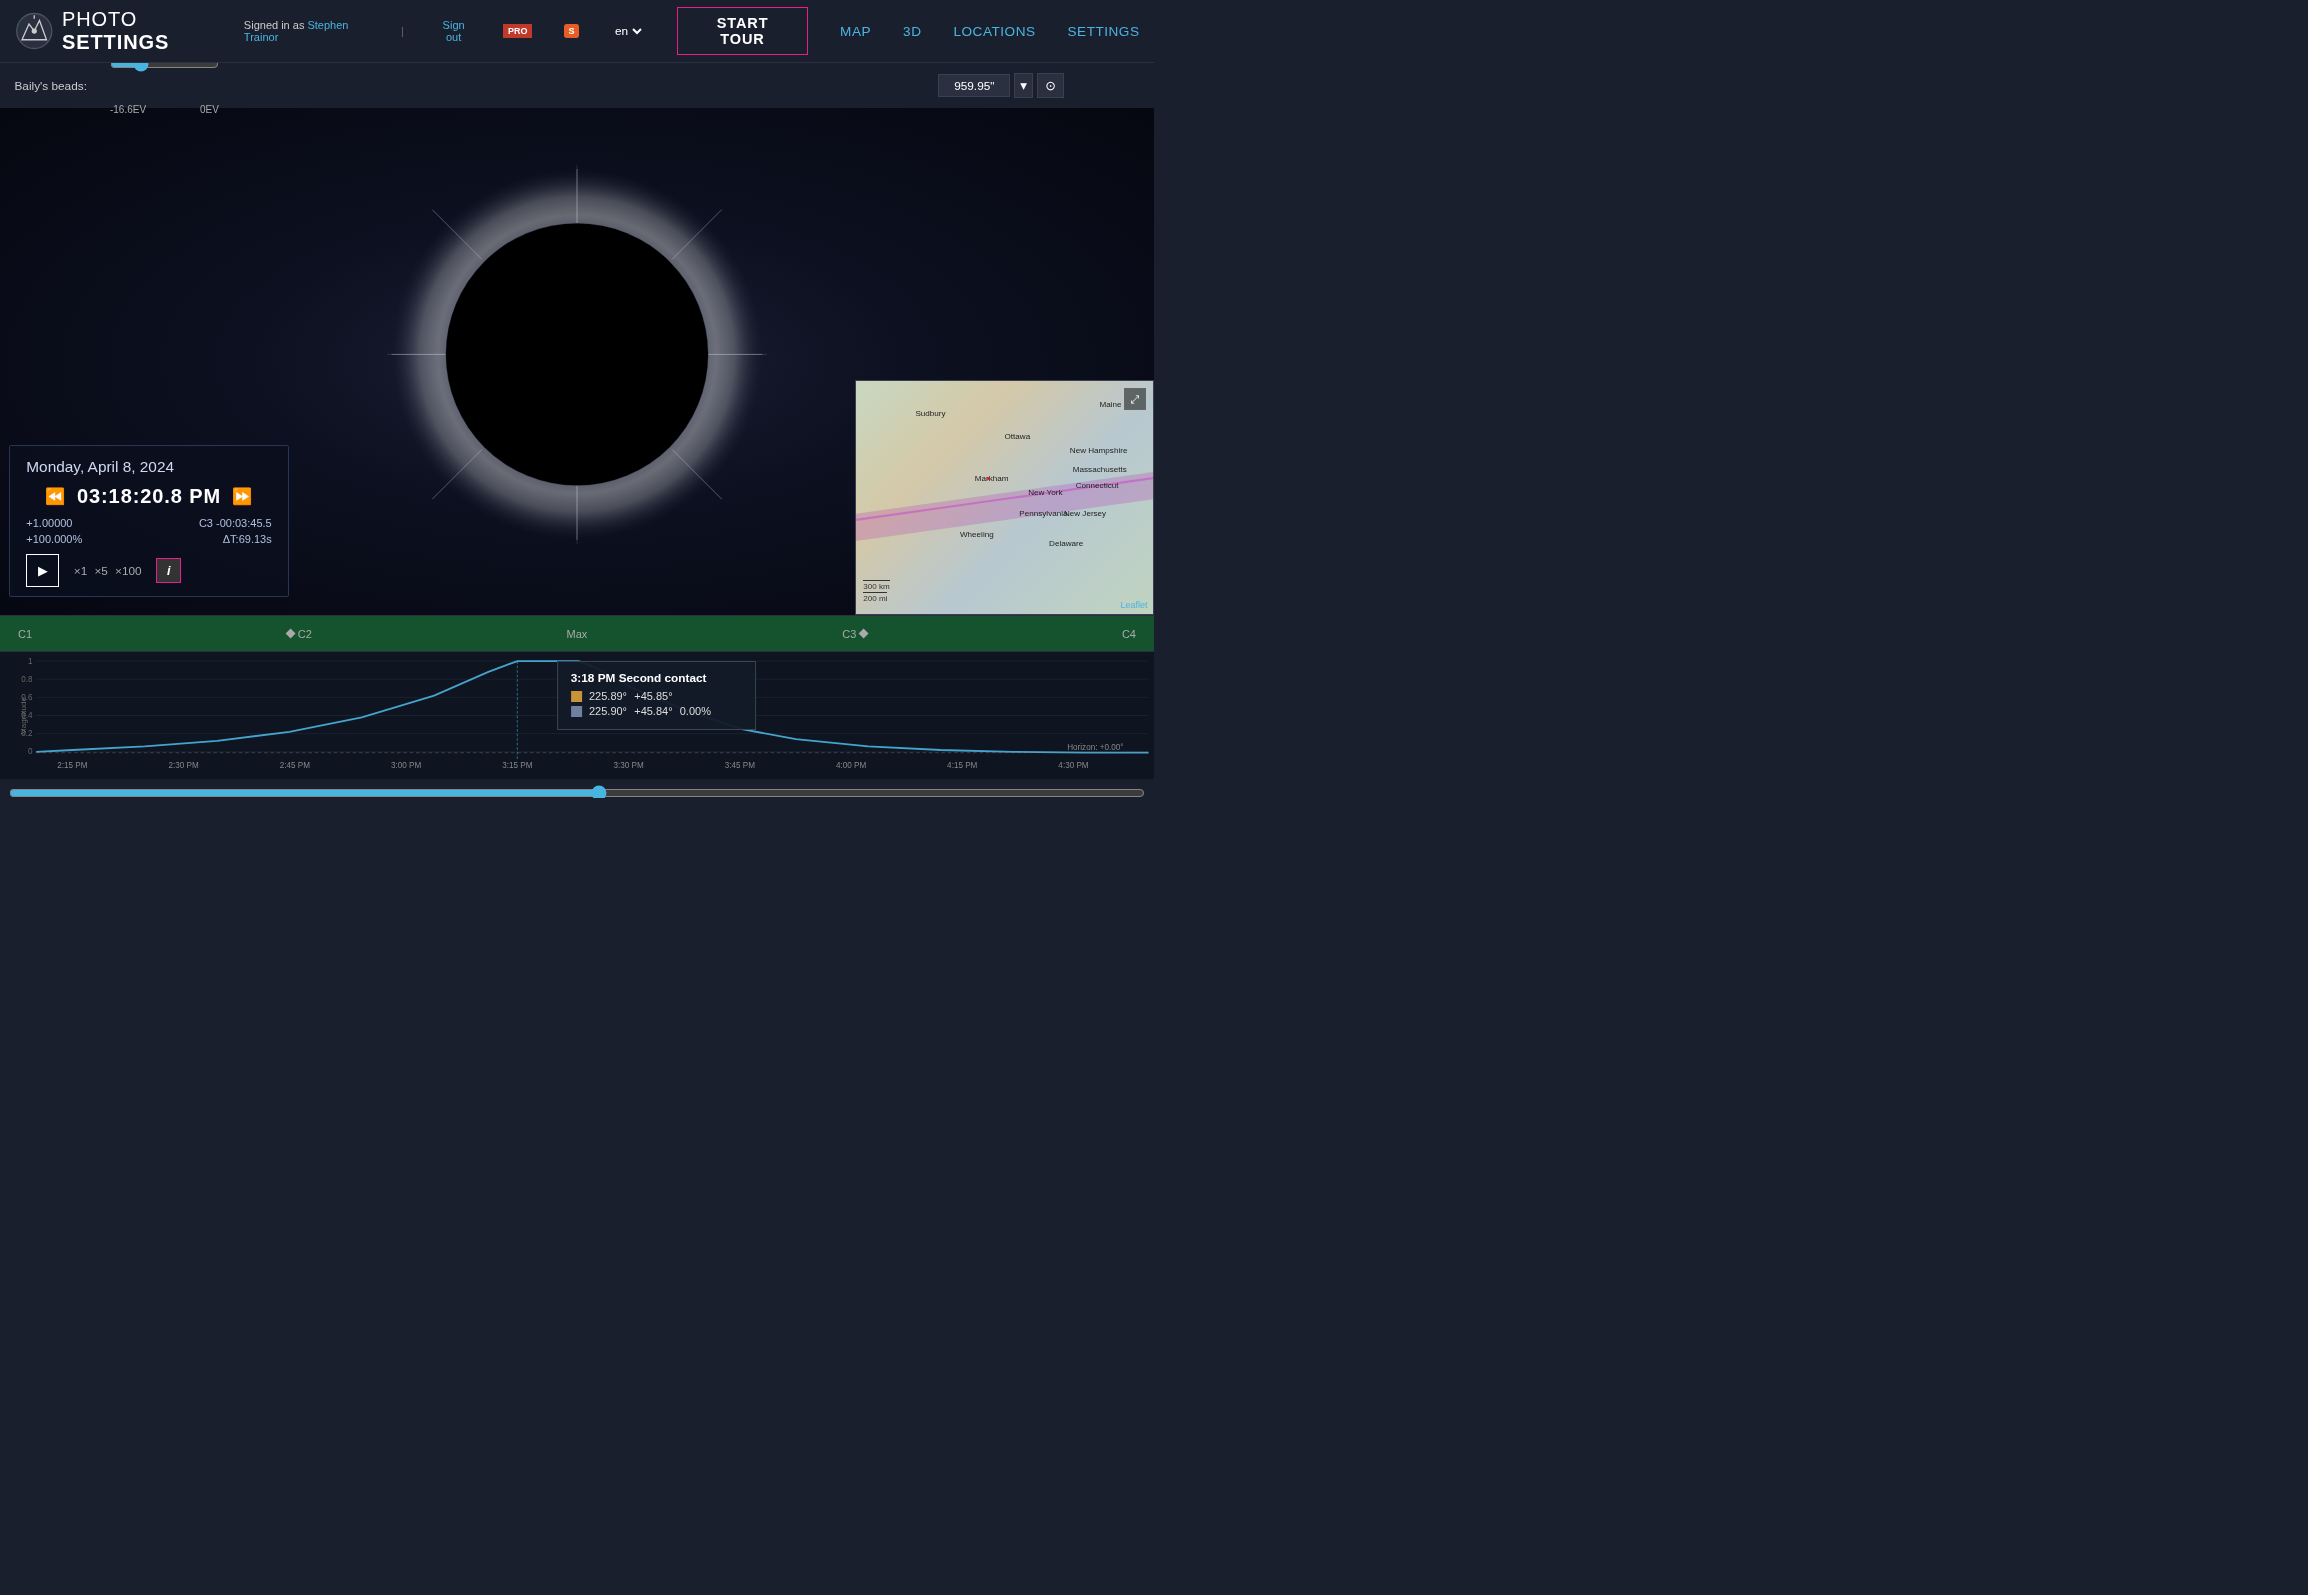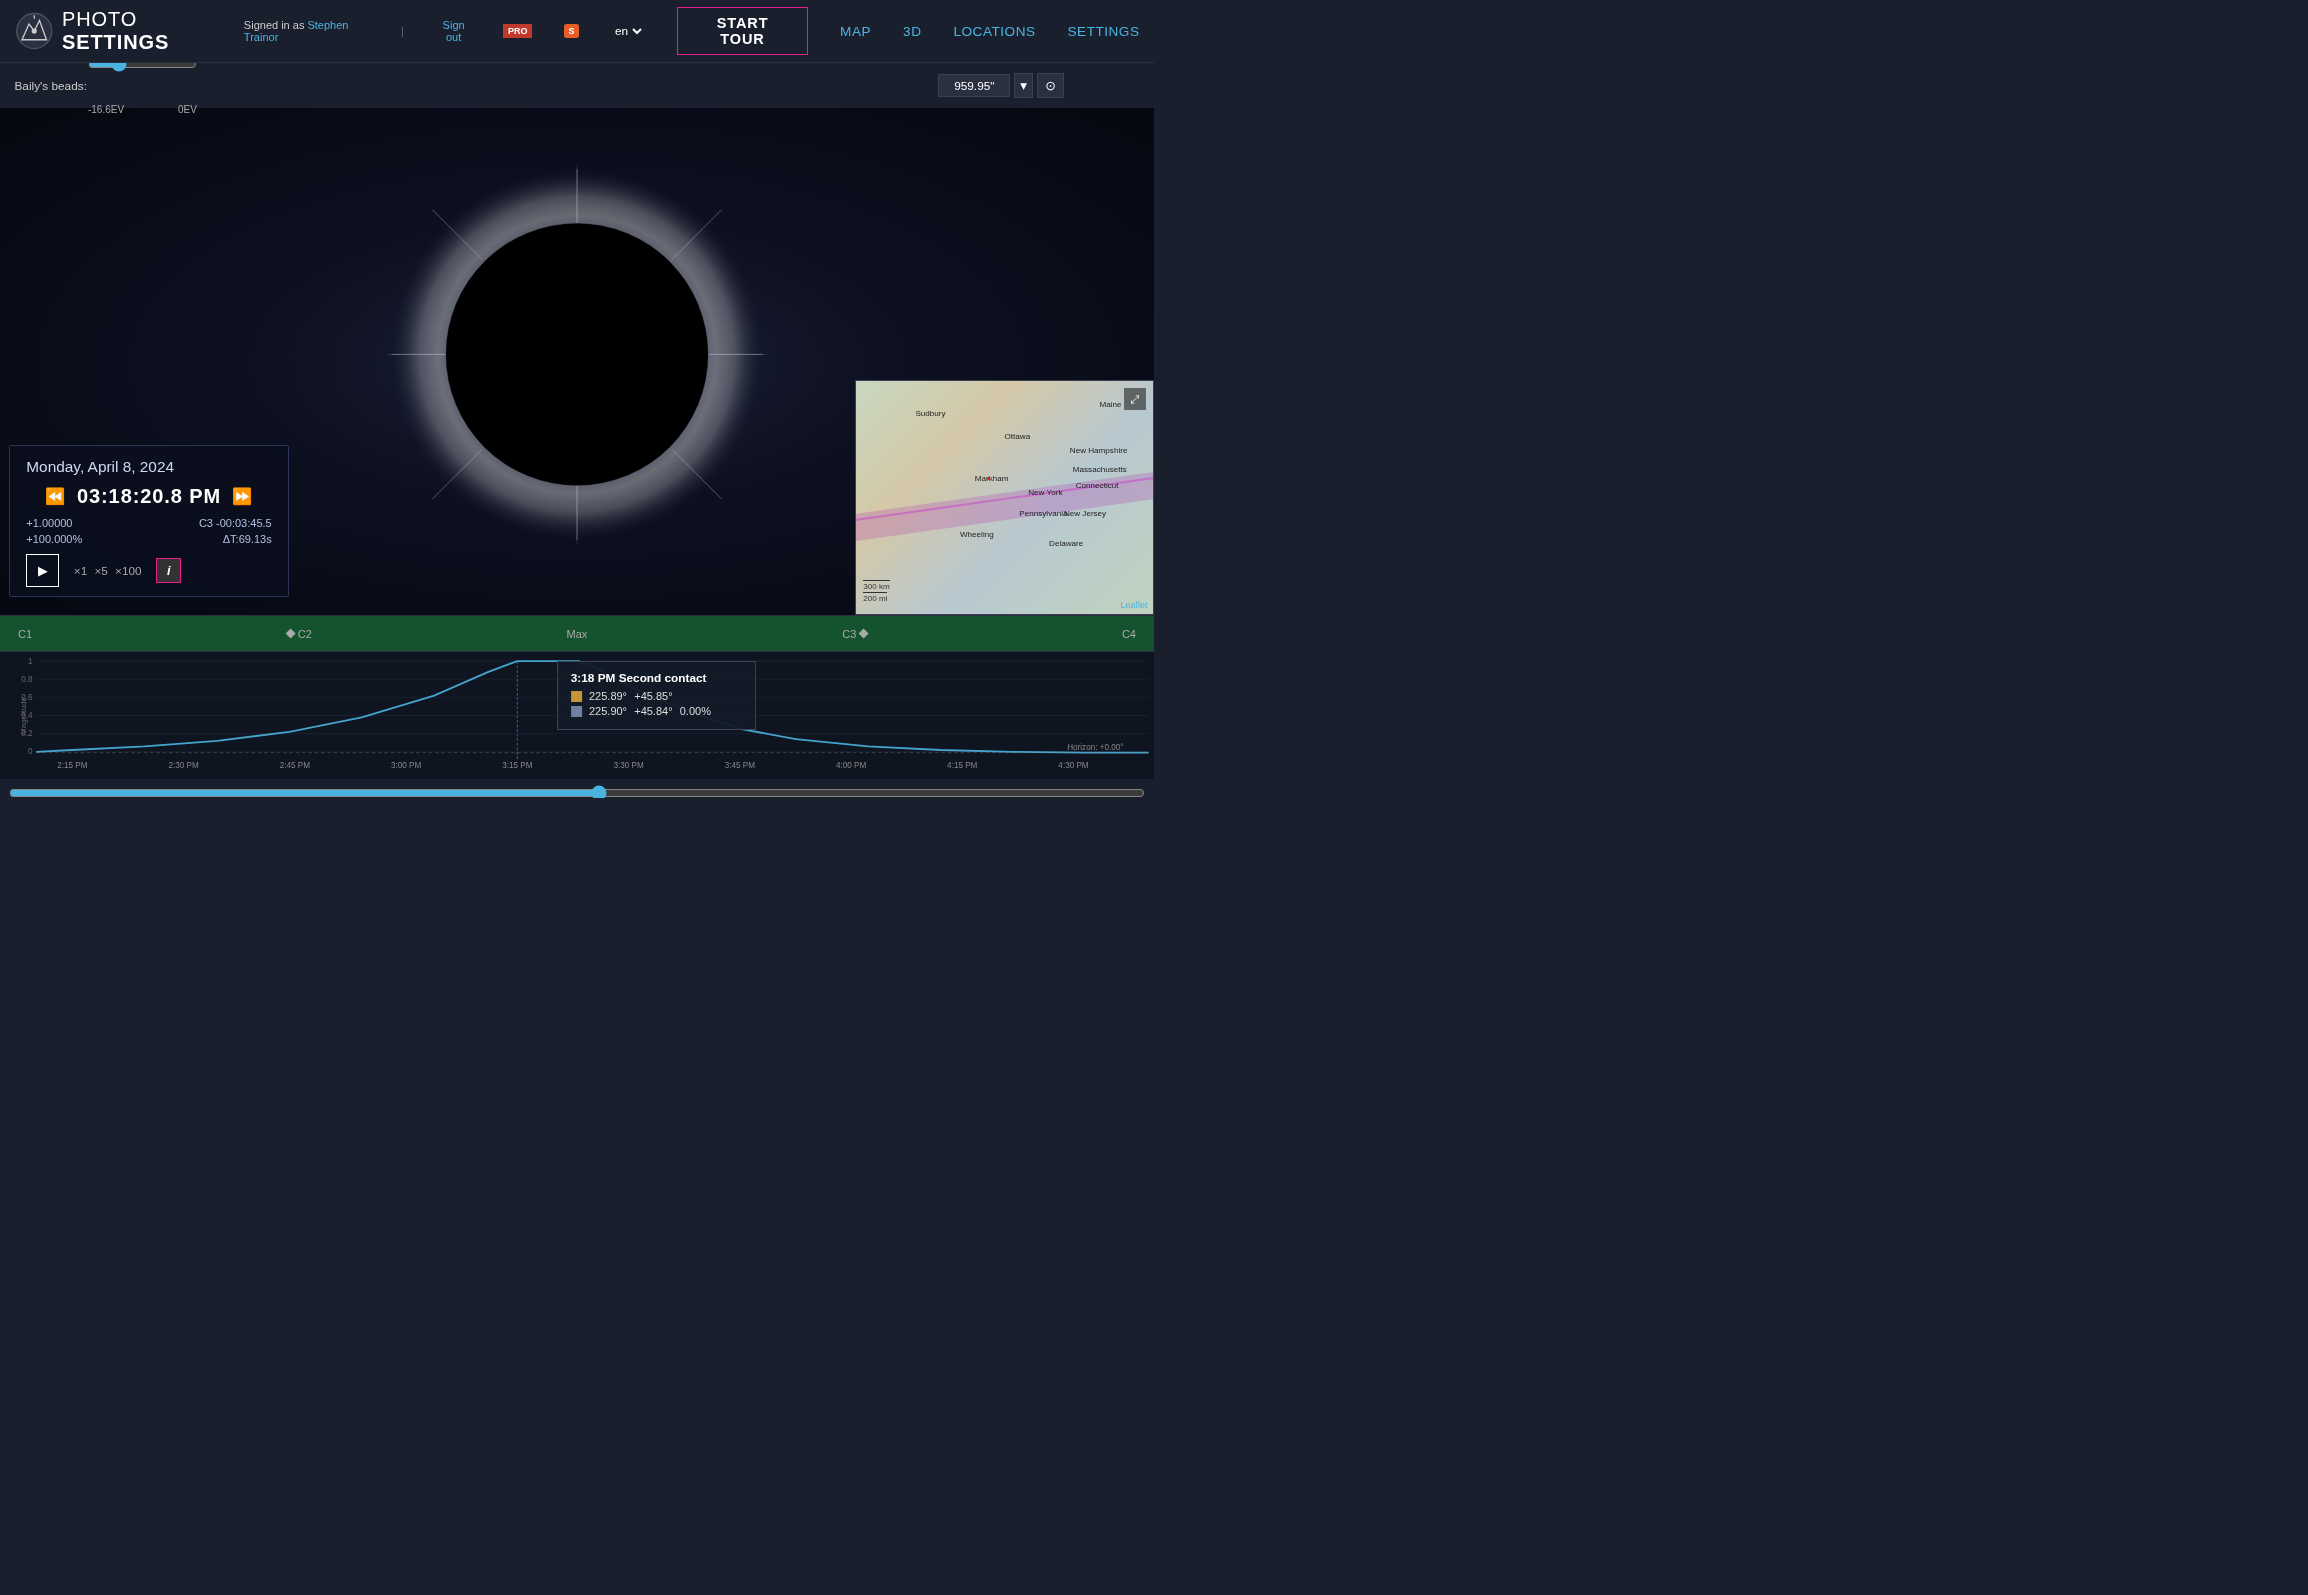--- a/index.html
+++ b/index.html
@@ -92,21 +92,21 @@
       letter-spacing: 0.5px;
     }
 
     
     #bailys-bar {
       background: #1a1f2e;
       height: 45px;
       display: flex;
       align-items: center;
       padding: 0 14.5px;
-      gap: 1px;
+      gap: 23px;
       position: relative;
       z-index: 5;
     }
     #bailys-label {
       font-size: 11.8px;
       color: #ccc;
       white-space: nowrap;
     }
     #bailys-slider-container {
       display: flex;

